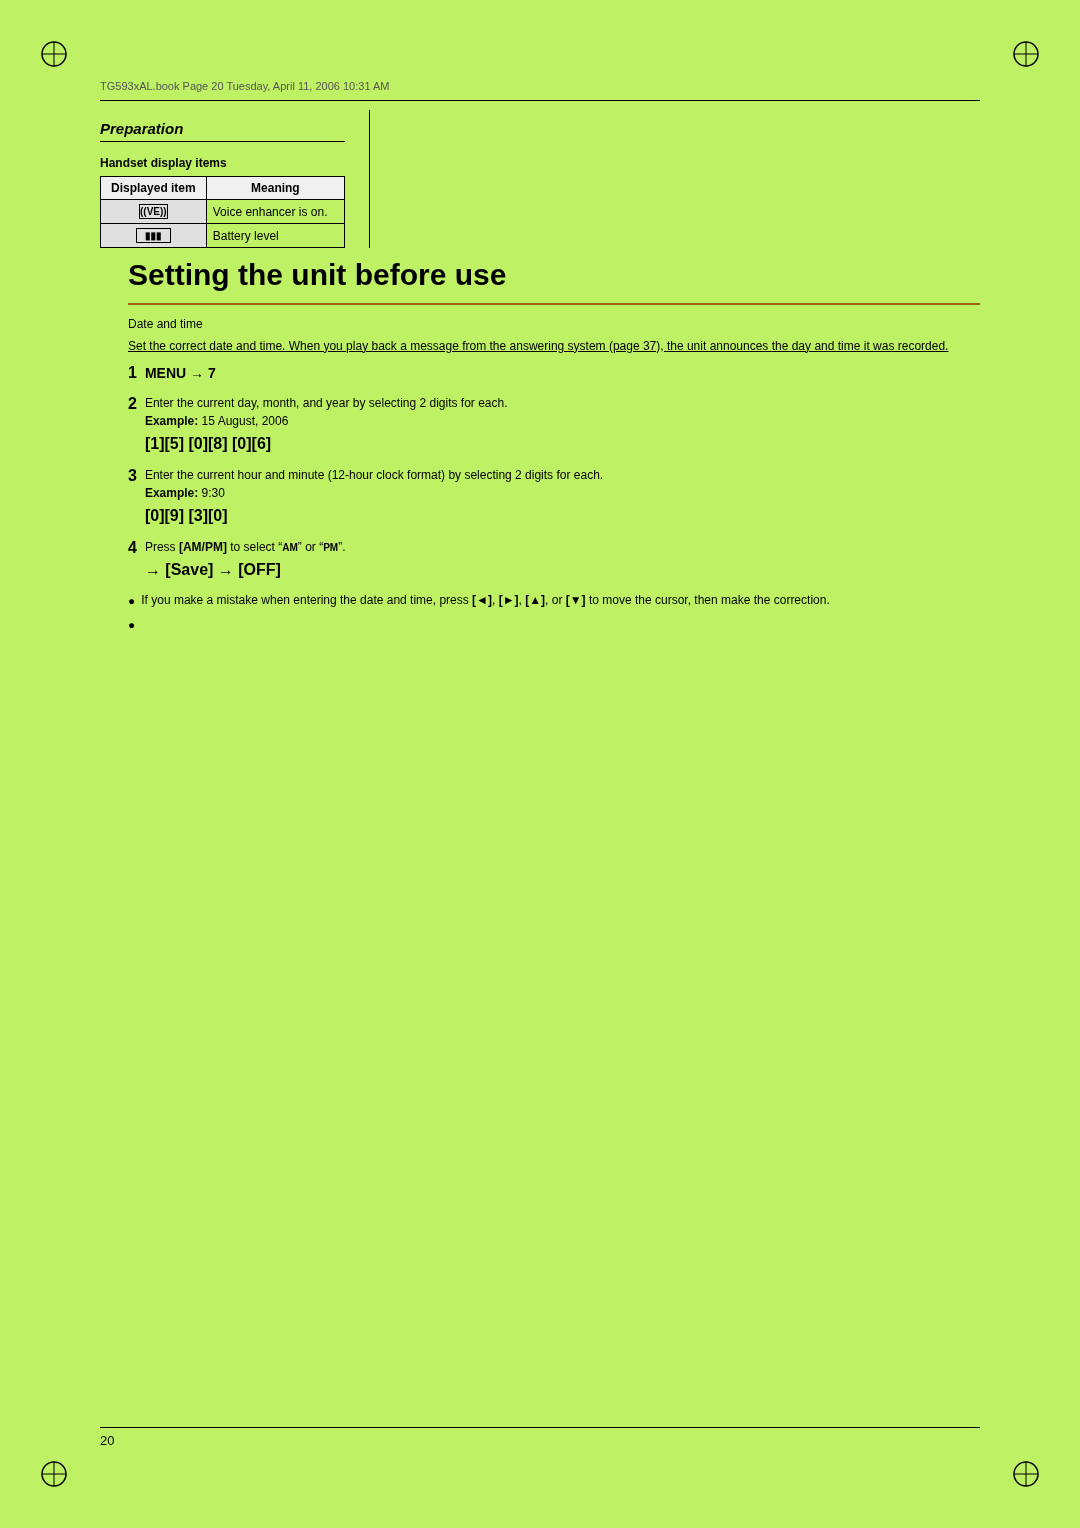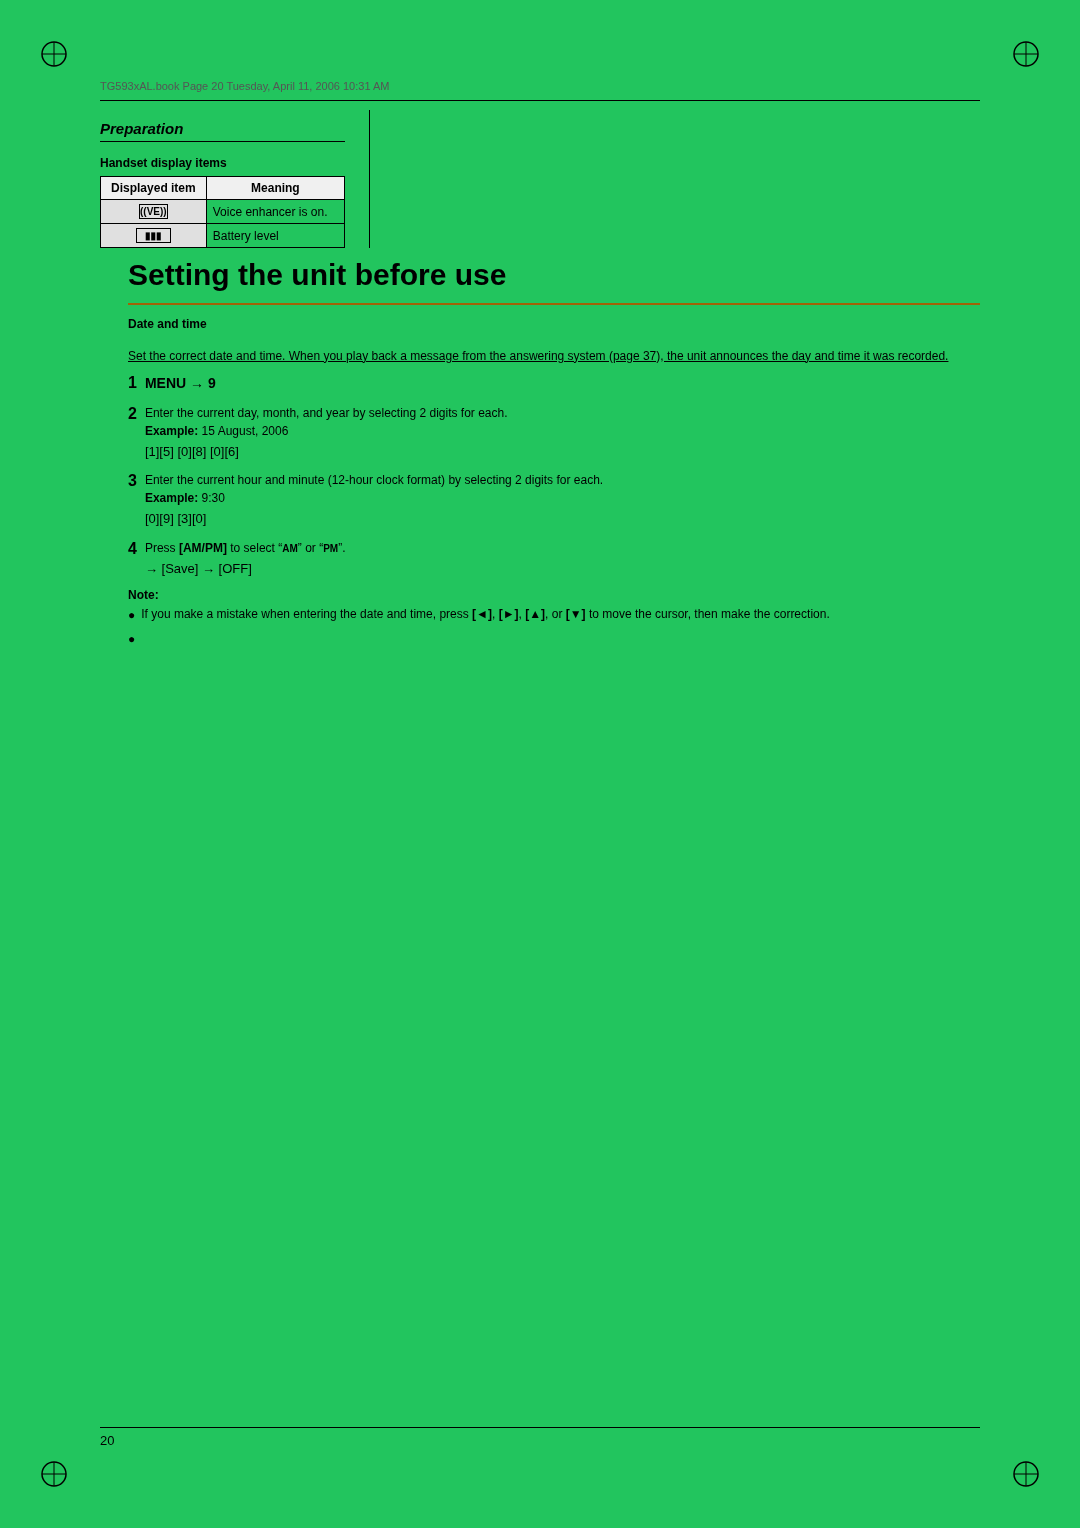--- a/index.html
+++ b/index.html
@@ -12,21 +12,21 @@
       font-size: 14px;
       color: #000;
       position: relative;
       overflow: hidden;
     }
 
     .page-container {
       width: 1080px;
       height: 1528px;
       position: relative;
-      background: #22c55e;
+      background: #bef264;
     }
 
     
     .reg-mark {
       position: absolute;
       width: 28px;
       height: 28px;
     }
     .reg-mark svg {
       width: 100%;
@@ -146,23 +146,23 @@
       line-height: 1.15;
       margin-bottom: 10px;
       border-bottom: 2px solid #a16207;
       padding-bottom: 10px;
     }
 
     
     .section-subtitle {
       font-family: Arial, sans-serif;
       font-size: 12px;
-      font-weight: bold;
+      font-weight: normal;
       margin-top: 12px;
-      margin-bottom: 16px;
+      margin-bottom: 6px;
     }
 
     
     .body-text {
       font-family: Arial, sans-serif;
       font-size: 12px;
       line-height: 1.5;
       margin-bottom: 8px;
       text-decoration: underline;
     }
@@ -181,22 +181,22 @@
       font-weight: bold;
       margin-right: 8px;
       flex-shrink: 0;
       line-height: 1.3;
     }
     .step-content {
       flex: 1;
     }
 
     .step-code {
-      font-weight: normal;
-      font-size: 13px;
+      font-weight: bold;
+      font-size: 16px;
       display: block;
       margin-top: 2px;
     }
 
     .menu-code {
       font-weight: bold;
       font-size: 14px;
     }
 
     
@@ -324,21 +324,21 @@
     <div class="right-col">
       <div class="main-title">Setting the unit before use</div>
 
       <div class="section-subtitle">Date and time</div>
 
       <div class="body-text">Set the correct date and time. When you play back a message from the answering system (page 37), the unit announces the day and time it was recorded.</div>
 
       <div class="step">
         <div class="step-num">1</div>
         <div class="step-content">
-          <span class="menu-code bold">MENU → 9</span>
+          <span class="menu-code bold">MENU → 7</span>
         </div>
       </div>
 
       <div class="step">
         <div class="step-num">2</div>
         <div class="step-content">
           <span>Enter the current day, month, and year by selecting 2 digits for each.</span>
           <br>
           <span class="bold">Example:</span>
           <span> 15 August, 2006</span>
@@ -359,21 +359,20 @@
 
       <div class="step">
         <div class="step-num">4</div>
         <div class="step-content">
           <span>Press <span class="bold">[AM/PM]</span> to select “<span style="font-size:10px;font-weight:bold;">AM</span>” or “<span style="font-size:10px;font-weight:bold;">PM</span>”.</span>
           <span class="step-code">→ [Save] → [OFF]</span>
         </div>
       </div>
 
       <div class="note-section">
-        <div class="note-title">Note:</div>
         <div class="note-item">
           <span class="note-bullet">●</span>
           <span>If you make a mistake when entering the date and time, press <span class="bold">[◄]</span>, <span class="bold">[►]</span>, <span class="bold">[▲]</span>, or <span class="bold">[▼]</span> to move the cursor, then make the correction.</span>
         </div>
         <div class="note-item">
           <span class="note-bullet">●</span>
         </div>
       </div>
 
     </div>

